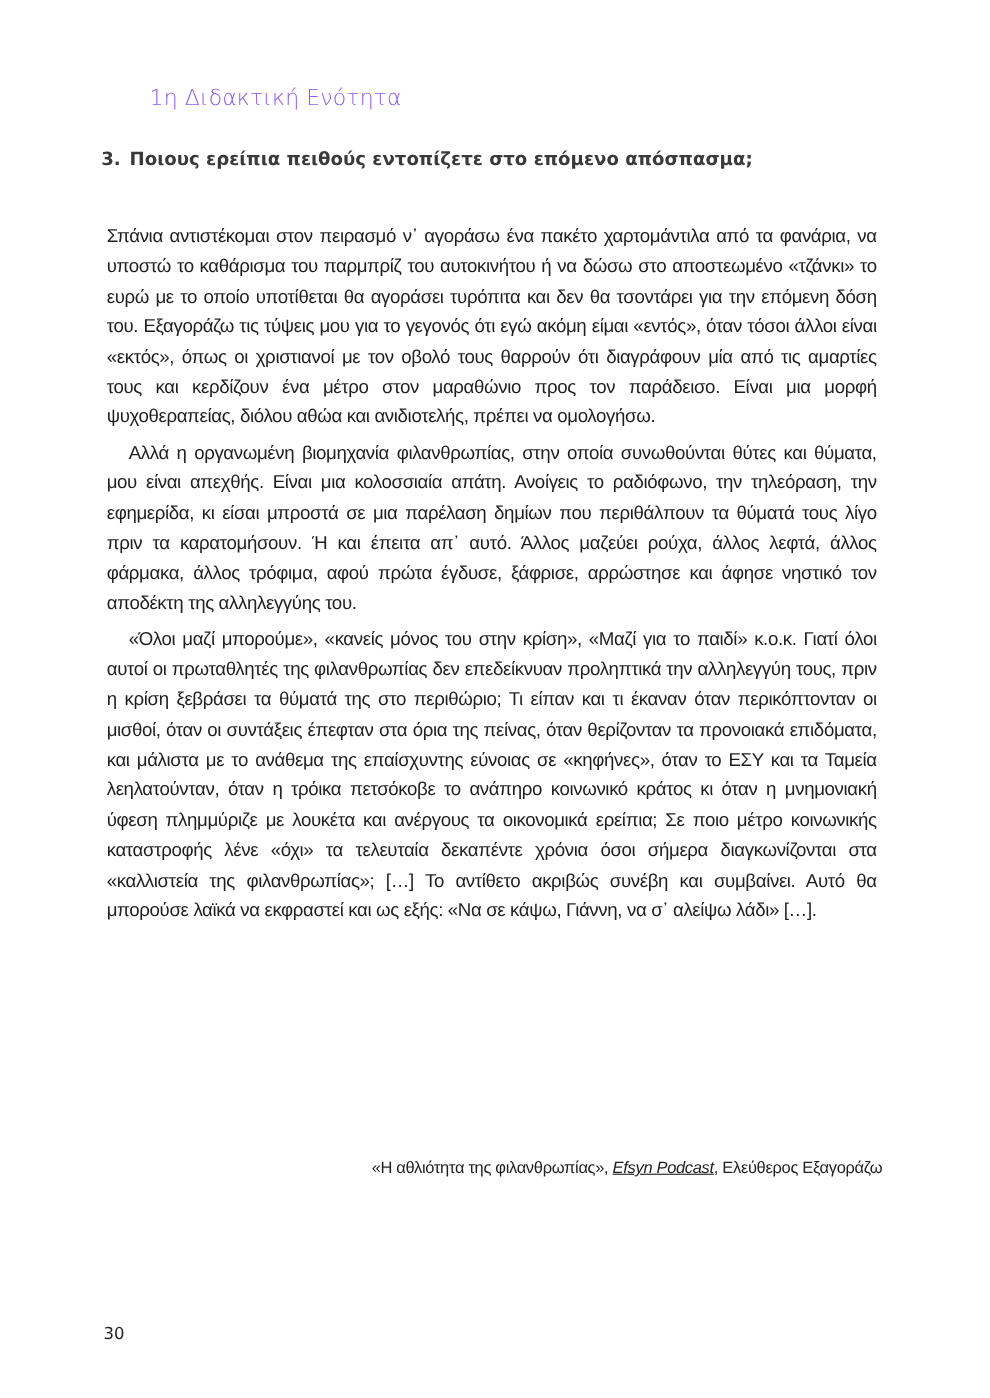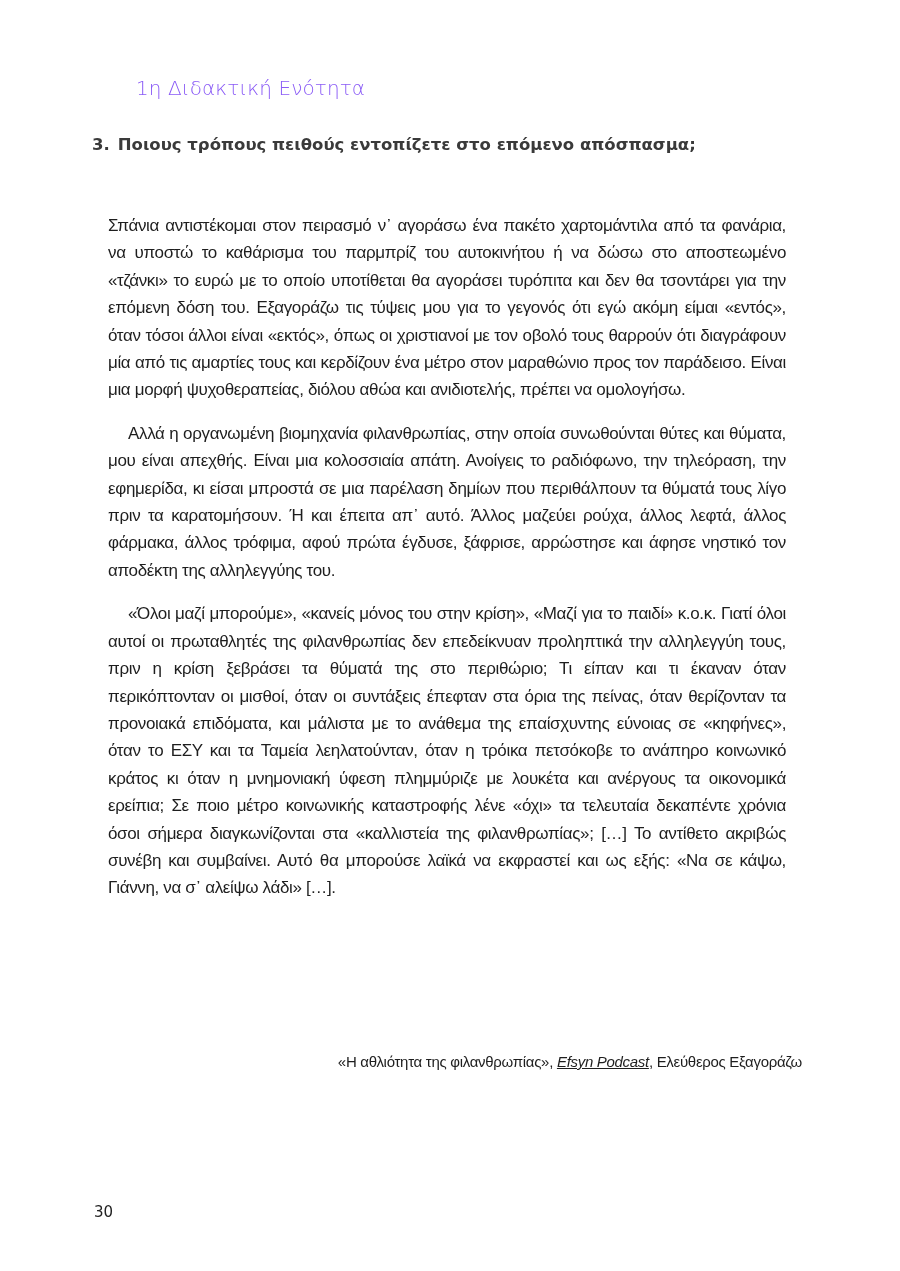--- a/index.html
+++ b/index.html
@@ -14,40 +14,40 @@
     font-family: "DejaVu Sans", sans-serif; font-size: 16.5px; font-weight: bold;
     color: #3a3a3a;
   }
   .question .qnum { margin-right: 8px; }
   .excerpt {
     position: absolute; left: 92px; top: 196px; width: 710px;
     font-family: "Liberation Sans", sans-serif; font-size: 17px;
     line-height: 27.4px; color: #1e1e1e; text-align: justify;
     font-stretch: condensed; letter-spacing: -0.35px;
   }
-  .excerpt p { margin: 16px; text-indent: 20px; }
+  .excerpt p { margin: 5px; text-indent: 20px; }
   .excerpt p.first { text-indent: 0; }
   .source {
     position: absolute; right: 98px; top: 1053px;
     font-family: "Liberation Sans", sans-serif; font-size: 15px; color: #1e1e1e;
     letter-spacing: -0.3px;
   }
   .source .ital { font-style: italic; text-decoration: underline; }
   .page-number {
     position: absolute; left: 94px; top: 1203px;
     font-family: "DejaVu Sans", sans-serif; font-size: 15px; color: #222222; text-align: center;
   }
 </style>
 </head>
 <body>
 
 <div class="running-head">1η Διδακτική Ενότητα</div>
 
 <div class="question">
-  <span class="qnum">3.</span><span>Ποιους τρόπους πειθούς εντοπίζετε στο επόμενο απόσπασμα;</span>
+  <span class="qnum">3.</span><span>Ποιους ερείπια πειθούς εντοπίζετε στο επόμενο απόσπασμα;</span>
 </div>
 
 <div class="excerpt">
   <p class="first">Σπάνια αντιστέκομαι στον πειρασμό ν᾽ αγοράσω ένα πακέτο χαρτομάντιλα από τα φανάρια, να υποστώ το καθάρισμα του παρμπρίζ του αυτοκινήτου ή να δώσω στο αποστεωμένο «τζάνκι» το ευρώ με το οποίο υποτίθεται θα αγοράσει τυρόπιτα και δεν θα τσοντάρει για την επόμενη δόση του. Εξαγοράζω τις τύψεις μου για το γεγονός ότι εγώ ακόμη είμαι «εντός», όταν τόσοι άλλοι είναι «εκτός», όπως οι χριστιανοί με τον οβολό τους θαρρούν ότι διαγράφουν μία από τις αμαρτίες τους και κερδίζουν ένα μέτρο στον μαραθώνιο προς τον παράδεισο. Είναι μια μορφή ψυχοθεραπείας, διόλου αθώα και ανιδιοτελής, πρέπει να ομολογήσω.</p>
   <p>Αλλά η οργανωμένη βιομηχανία φιλανθρωπίας, στην οποία συνωθούνται θύτες και θύματα, μου είναι απεχθής. Είναι μια κολοσσιαία απάτη. Ανοίγεις το ραδιόφωνο, την τηλεόραση, την εφημερίδα, κι είσαι μπροστά σε μια παρέλαση δημίων που περιθάλπουν τα θύματά τους λίγο πριν τα καρατομήσουν. Ή και έπειτα απ᾽ αυτό. Άλλος μαζεύει ρούχα, άλλος λεφτά, άλλος φάρμακα, άλλος τρόφιμα, αφού πρώτα έγδυσε, ξάφρισε, αρρώστησε και άφησε νηστικό τον αποδέκτη της αλληλεγγύης του.</p>
   <p>«Όλοι μαζί μπορούμε», «κανείς μόνος του στην κρίση», «Μαζί για το παιδί» κ.ο.κ. Γιατί όλοι αυτοί οι πρωταθλητές της φιλανθρωπίας δεν επεδείκνυαν προληπτικά την αλληλεγγύη τους, πριν η κρίση ξεβράσει τα θύματά της στο περιθώριο; Τι είπαν και τι έκαναν όταν περικόπτονταν οι μισθοί, όταν οι συντάξεις έπεφταν στα όρια της πείνας, όταν θερίζονταν τα προνοιακά επιδόματα, και μάλιστα με το ανάθεμα της επαίσχυντης εύνοιας σε «κηφήνες», όταν το ΕΣΥ και τα Ταμεία λεηλατούνταν, όταν η τρόικα πετσόκοβε το ανάπηρο κοινωνικό κράτος κι όταν η μνημονιακή ύφεση πλημμύριζε με λουκέτα και ανέργους τα οικονομικά ερείπια; Σε ποιο μέτρο κοινωνικής καταστροφής λένε «όχι» τα τελευταία δεκαπέντε χρόνια όσοι σήμερα διαγκωνίζονται στα «καλλιστεία της φιλανθρωπίας»; […] Το αντίθετο ακριβώς συνέβη και συμβαίνει. Αυτό θα μπορούσε λαϊκά να εκφραστεί και ως εξής: «Να σε κάψω, Γιάννη, να σ᾽ αλείψω λάδι» […].</p>
 </div>
 
 <div class="source">
   <span>«Η αθλιότητα της φιλανθρωπίας»,</span>

